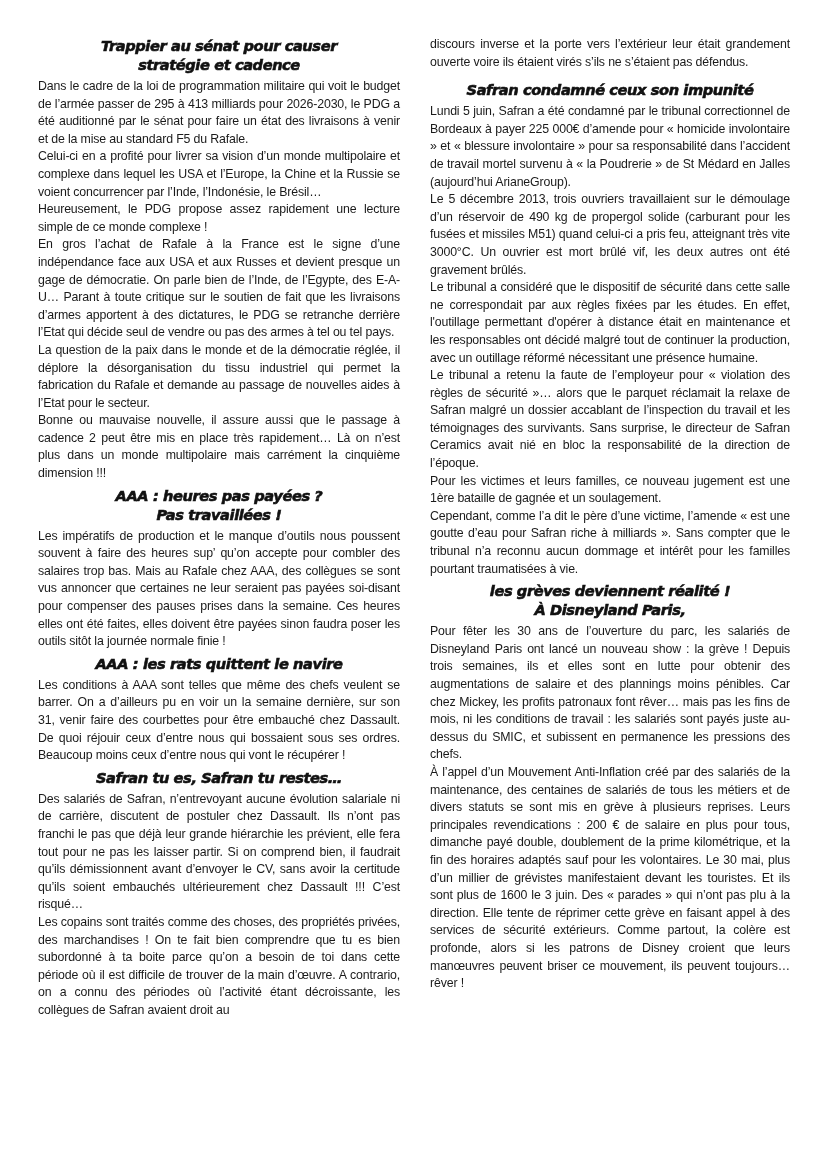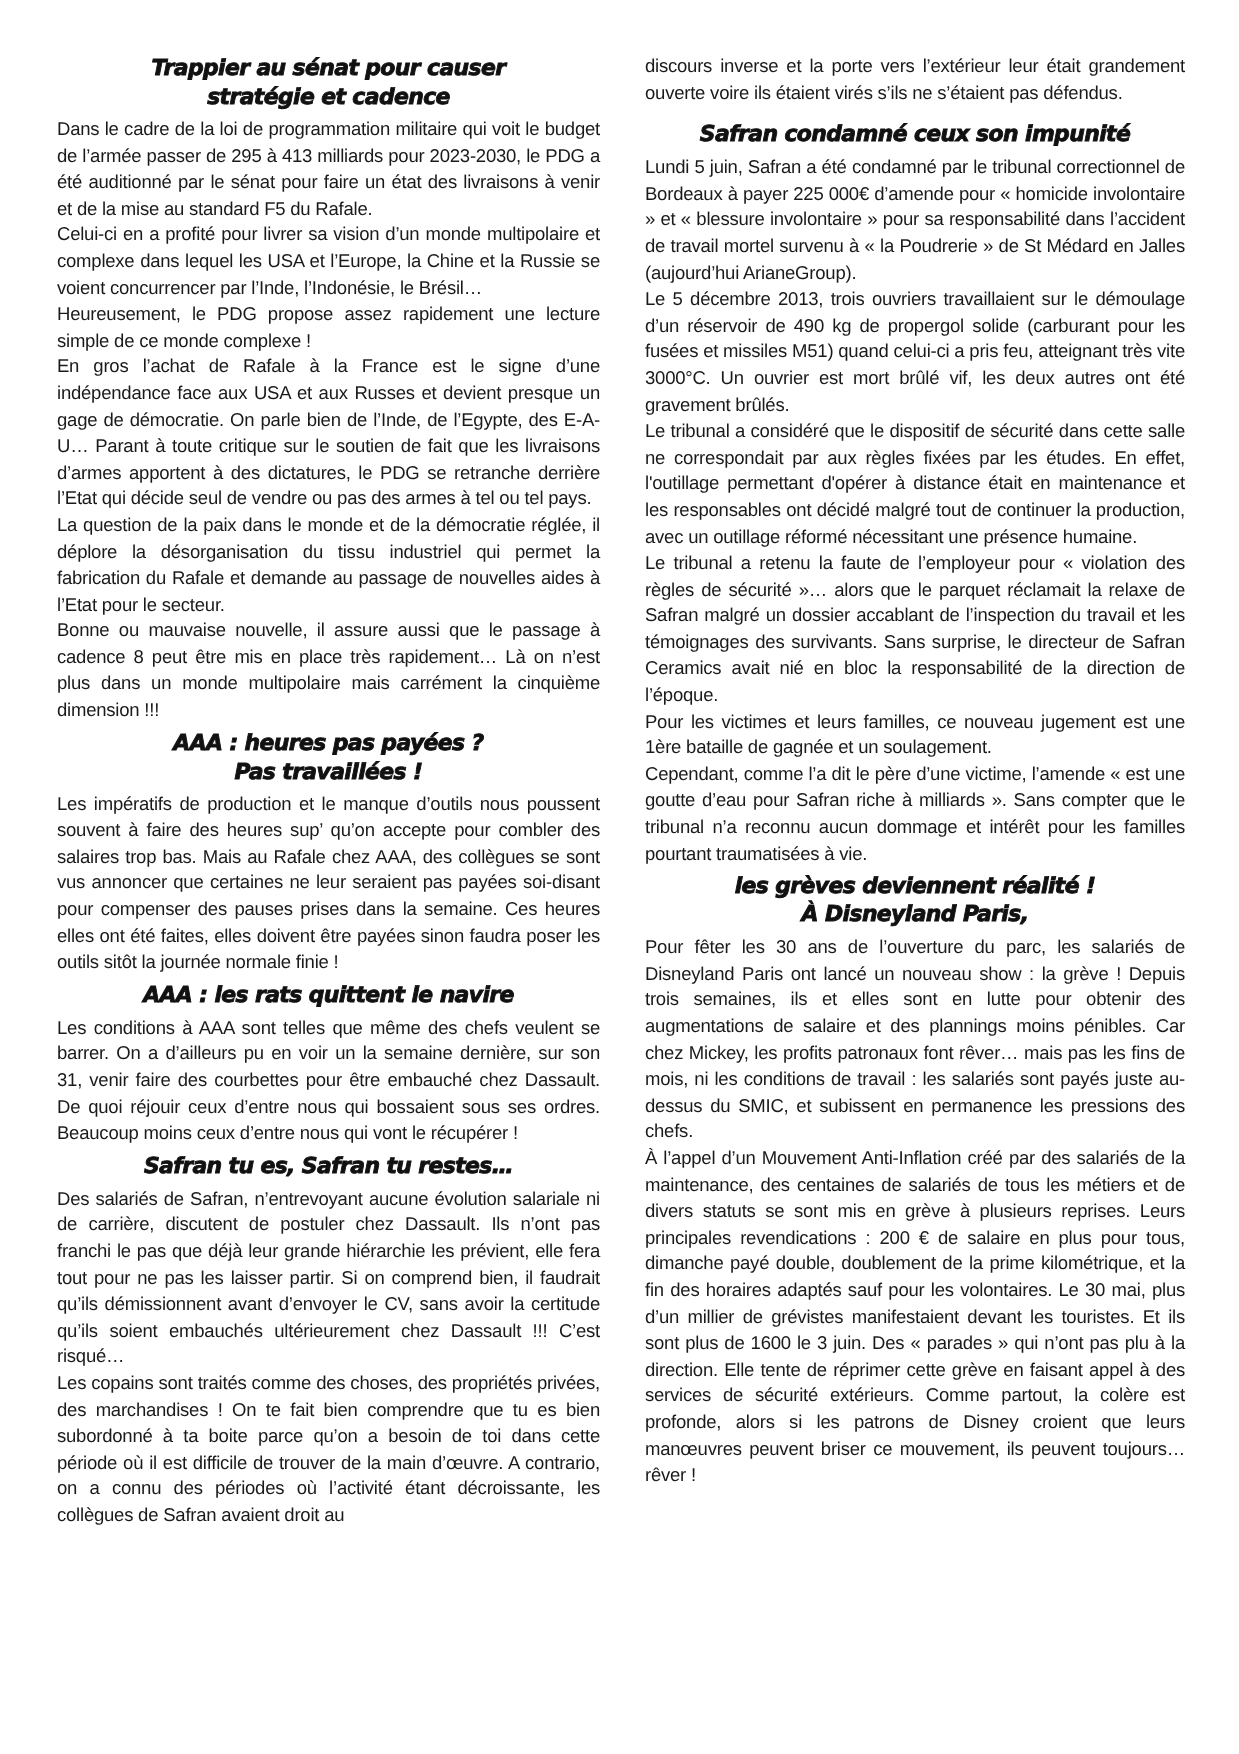--- a/index.html
+++ b/index.html
@@ -18,26 +18,26 @@
 
 <div class="page">
 
   <div class="col col-left">
 
     <section>
       <h2 class="headline gap-bottom">
         <span>Trappier au sénat pour causer</span>
         <span>stratégie et cadence</span>
       </h2>
-      <p class="para">Dans le cadre de la loi de programmation militaire qui voit le budget de l’armée passer de 295 à 413 milliards pour 2023-2030, le PDG a été auditionné par le sénat pour faire un état des livraisons à venir et de la mise au standard F5 du Rafale.</p>
+      <p class="para">Dans le cadre de la loi de programmation militaire qui voit le budget de l’armée passer de 295 à 413 milliards pour 2026-2030, le PDG a été auditionné par le sénat pour faire un état des livraisons à venir et de la mise au standard F5 du Rafale.</p>
       <p class="para">Celui-ci en a profité pour livrer sa vision d’un monde multipolaire et complexe dans lequel les USA et l’Europe, la Chine et la Russie se voient concurrencer par l’Inde, l’Indonésie, le Brésil…</p>
       <p class="para">Heureusement, le PDG propose assez rapidement une lecture simple de ce monde complexe !</p>
       <p class="para">En gros l’achat de Rafale à la France est le signe d’une indépendance face aux USA et aux Russes et devient presque un gage de démocratie. On parle bien de l’Inde, de l’Egypte, des E-A-U… Parant à toute critique sur le soutien de fait que les livraisons d’armes apportent à des dictatures, le PDG se retranche derrière l’Etat qui décide seul de vendre ou pas des armes à tel ou tel pays.</p>
       <p class="para">La question de la paix dans le monde et de la démocratie réglée, il déplore la désorganisation du tissu industriel qui permet la fabrication du Rafale et demande au passage de nouvelles aides à l’Etat pour le secteur.</p>
-      <p class="para">Bonne ou mauvaise nouvelle, il assure aussi que le passage à cadence 8 peut être mis en place très rapidement… Là on n’est plus dans un monde multipolaire mais carrément la cinquième dimension !!!</p>
+      <p class="para">Bonne ou mauvaise nouvelle, il assure aussi que le passage à cadence 2 peut être mis en place très rapidement… Là on n’est plus dans un monde multipolaire mais carrément la cinquième dimension !!!</p>
     </section>
 
     <section>
       <h2 class="headline gap-top gap-bottom">
         <span>AAA : heures pas payées ?</span>
         <span>Pas travaillées !</span>
       </h2>
       <p class="para">Les impératifs de production et le manque d’outils nous poussent souvent à faire des heures sup’ qu’on accepte pour combler des salaires trop bas. Mais au Rafale chez AAA, des collègues se sont vus annoncer que certaines ne leur seraient pas payées soi-disant pour compenser des pauses prises dans la semaine. Ces heures elles ont été faites, elles doivent être payées sinon faudra poser les outils sitôt la journée normale finie !</p>
     </section>
 

